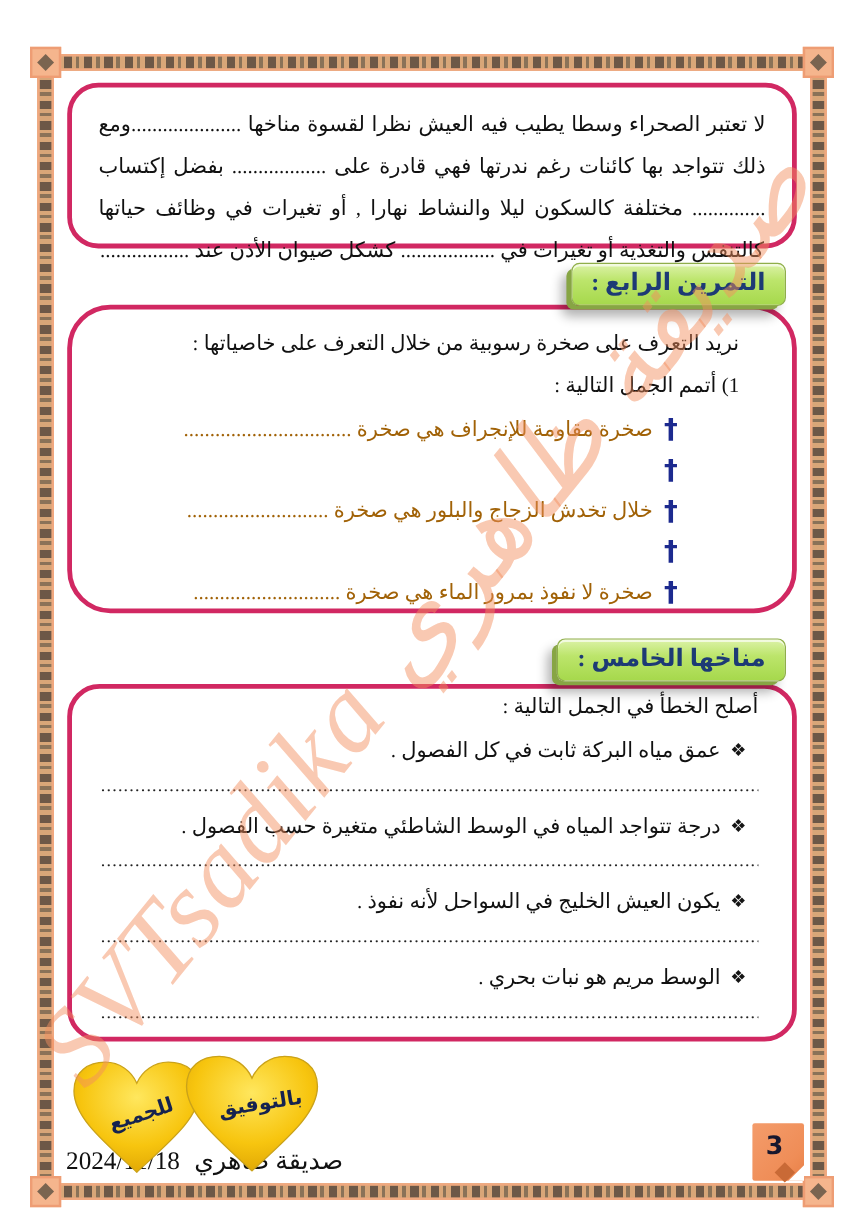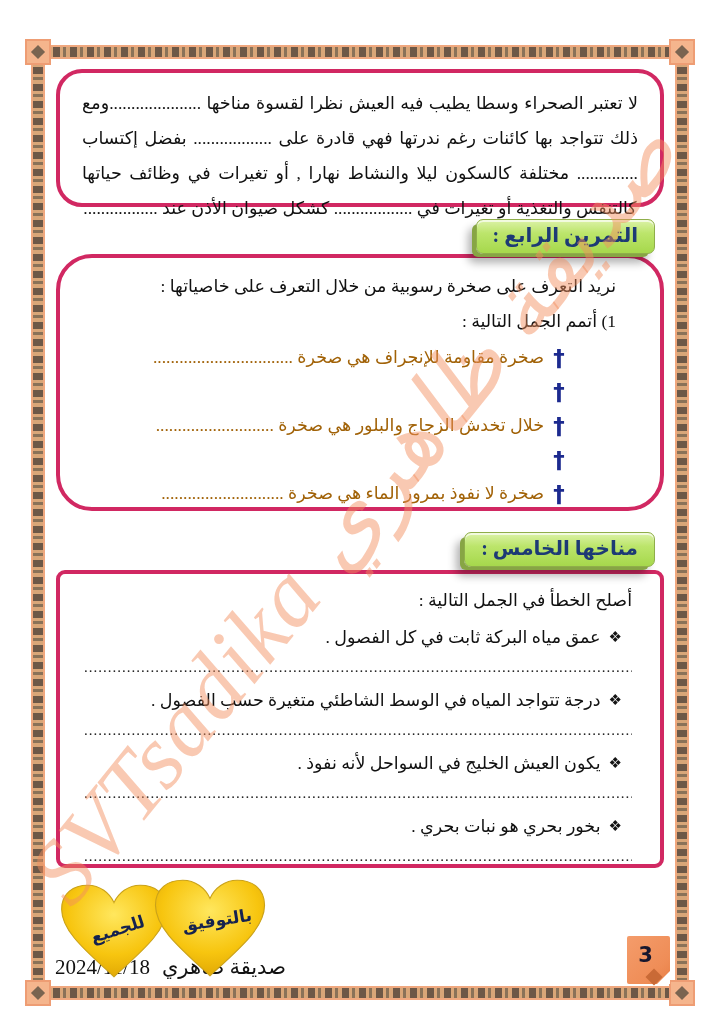--- a/index.html
+++ b/index.html
@@ -21,21 +21,21 @@
     border-left:2px solid #f0a87f; border-right:2px solid #f0a87f;
   }
   .corner { position:absolute; width:26px; height:26px; background:#f5b58d; border:2px solid #ee9d74; box-sizing:border-box; z-index:3; }
   .corner::before { content:''; position:absolute; inset:6px; background:#7a6450; transform:rotate(45deg); }
 
   
   .pink-box { position:absolute; left:56px; width:608px; box-sizing:border-box;
     border:4px solid #d12862; border-radius:30px; background:transparent; direction:rtl; }
   #intro-box   { top:55px;  height:138px; border-radius:26px; padding:13px 22px; }
   #ex4-box     { top:240px; height:257px; border-radius:36px; padding:18px 44px 0 26px; }
-  #ex5-box     { top:556px; height:298px; border-radius:9px; padding:16px 28px 0 24px; }
+  #ex5-box     { top:556px; height:298px; border-radius:27px; padding:4px 28px 0 24px; }
 
   .intro-par { font-size:17.5px; line-height:2.0; color:#111; text-align:justify; text-align-last:center; }
 
   
   .banner { position:absolute; right:65px; z-index:6; direction:rtl;
     padding:3px 16px 6px 16px; border-radius:7px;
     background:linear-gradient(180deg,#dcf2a8 0%,#bce56b 40%,#a6d84c 100%);
     border:1px solid #8fae4a;
     box-shadow:-5px 4px 0 -1px #87a544, -8px 9px 9px rgba(0,0,0,0.30), inset 0 2px 0 rgba(255,255,255,0.65);
     font-weight:bold; font-size:20px; color:#1d3a75; }
@@ -155,21 +155,21 @@
     <div class="answer-line">......................................................................................................................................</div>
 
     <div class="ex5-item">
       <span class="diamond">❖</span>
       <span class="txt">يكون العيش الخليج في السواحل لأنه نفوذ .</span>
     </div>
     <div class="answer-line">......................................................................................................................................</div>
 
     <div class="ex5-item">
       <span class="diamond">❖</span>
-      <span class="txt">بخور بحري هو نبات بحري .</span>
+      <span class="txt">الوسط مريم هو نبات بحري .</span>
     </div>
     <div class="answer-line">......................................................................................................................................</div>
   </div>
 
   <div id="hearts">
     <div class="heart" id="heart-left">
       <svg width="112" height="96" viewBox="0 0 100 88">
         <defs>
           <radialGradient id="gold-l" cx="50%" cy="32%" r="80%">
             <stop offset="0%" stop-color="#ffe75e"></stop>

